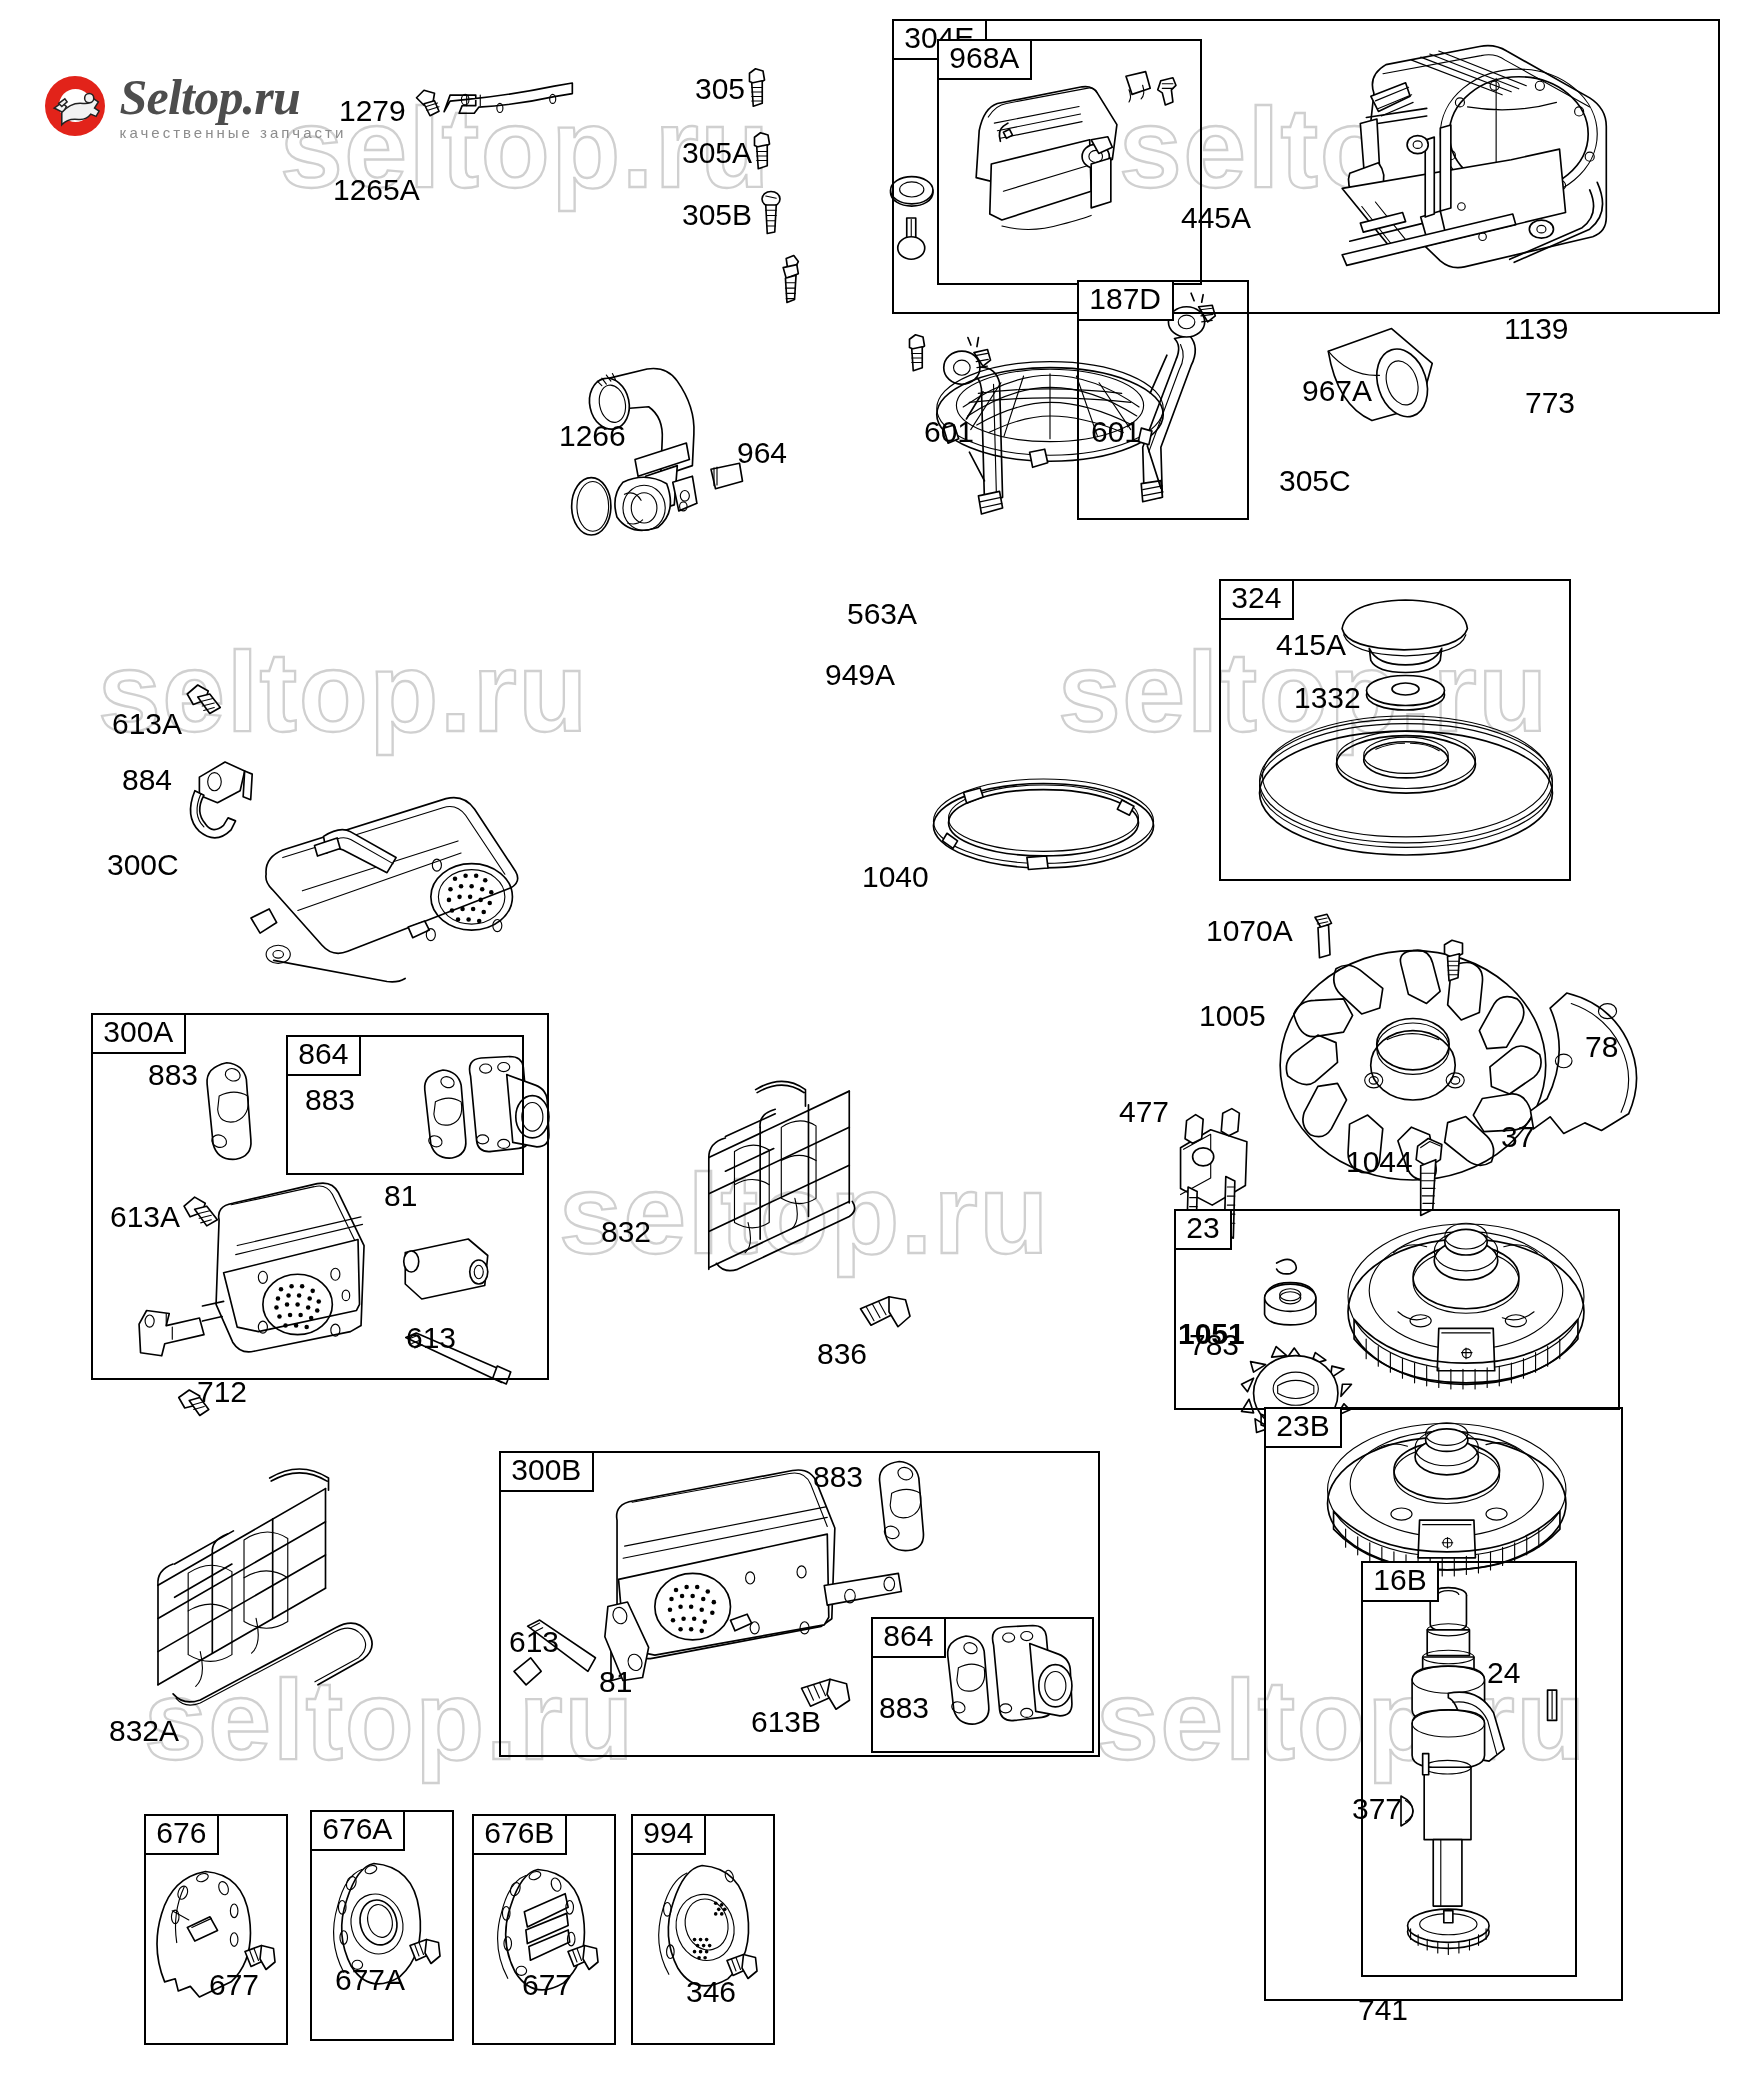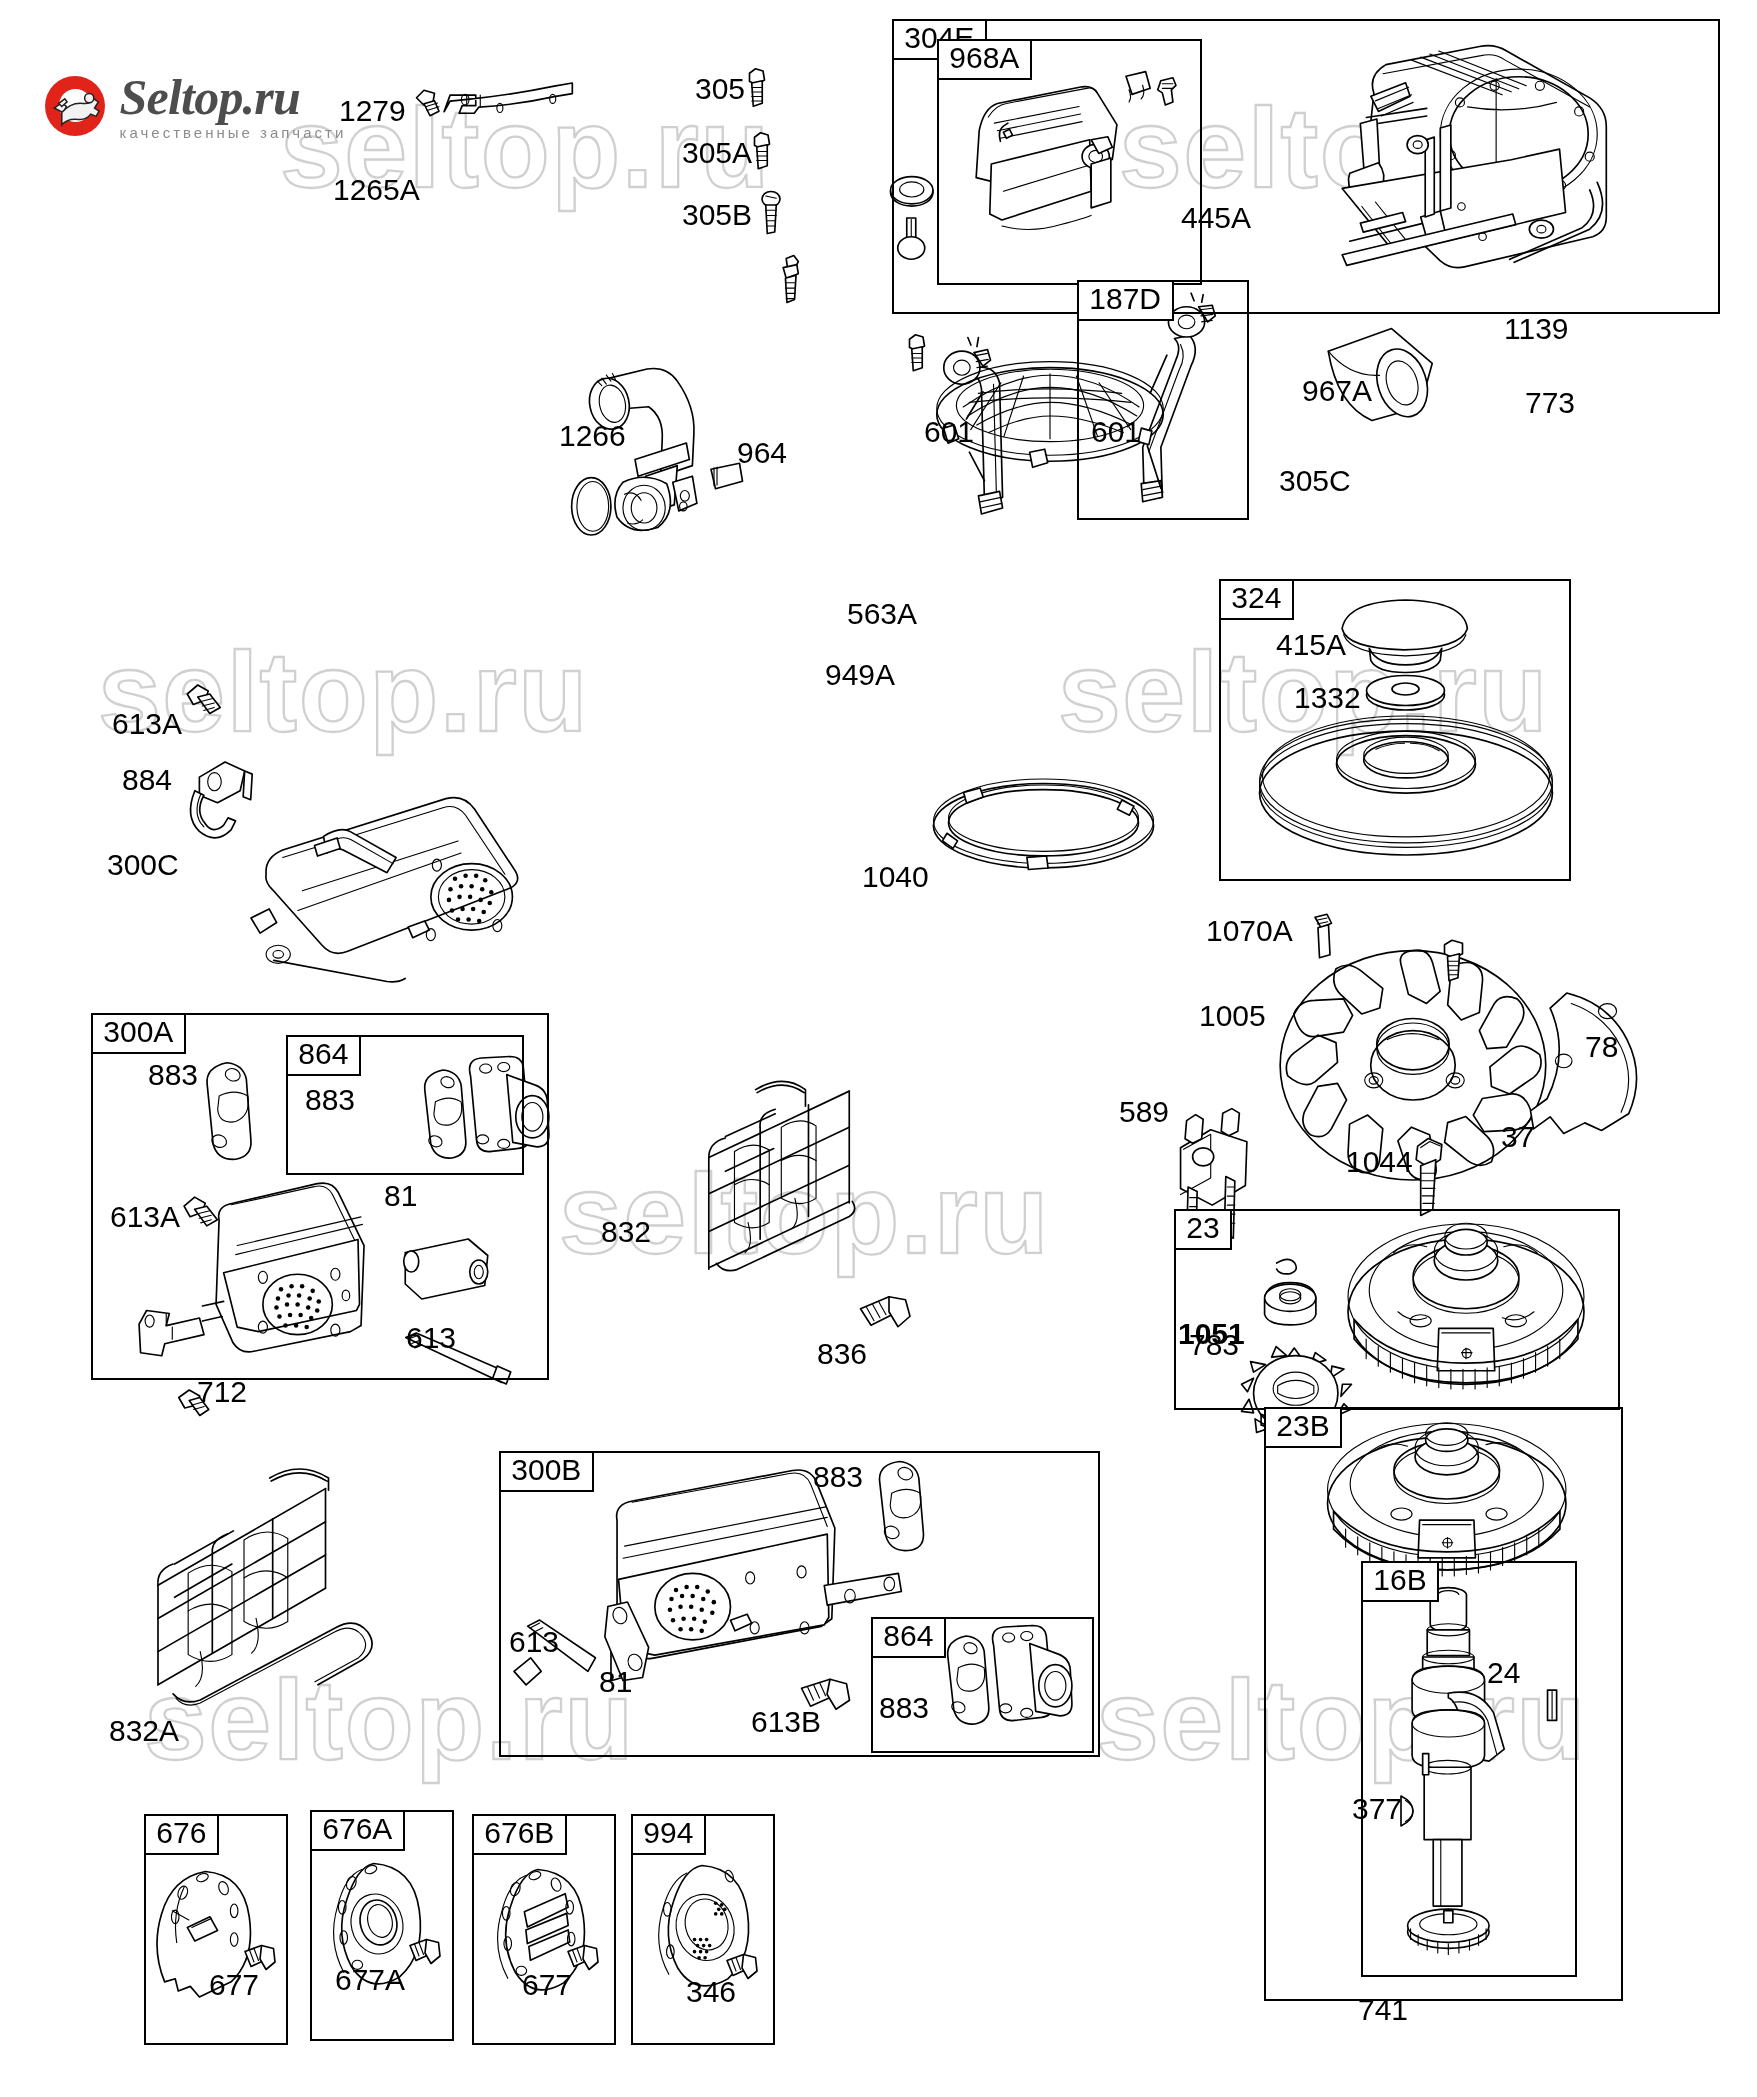--- a/index.html
+++ b/index.html
@@ -1025,21 +1025,21 @@
   <div class="lbl" style="left:305px;top:1085px;">883</div>
   <div class="lbl" style="left:110px;top:1202px;">613A</div>
   <div class="lbl" style="left:384px;top:1181px;">81</div>
   <div class="lbl" style="left:406px;top:1323px;">613</div>
   <div class="lbl" style="left:197px;top:1377px;">712</div>
   <div class="lbl" style="left:601px;top:1217px;">832</div>
   <div class="lbl" style="left:817px;top:1339px;">836</div>
   <div class="lbl" style="left:1206px;top:916px;">1070A</div>
   <div class="lbl" style="left:1199px;top:1001px;">1005</div>
   <div class="lbl" style="left:1577px;top:1032px;margin-left:8px;">78</div>
-  <div class="lbl" style="left:1119px;top:1097px;">589</div>
+  <div class="lbl" style="left:1119px;top:1097px;">477</div>
   <div class="lbl" style="left:1501px;top:1122px;">37</div>
   <div class="lbl" style="left:1346px;top:1147px;">1044</div>
   <div class="lbl" style="left:1178px;top:1319px;font-weight:bold;">1051</div>
   <div class="lbl" style="left:1189px;top:1330px;">783</div>
   <div class="lbl" style="left:1487px;top:1658px;">24</div>
   <div class="lbl" style="left:1352px;top:1794px;">377</div>
   <div class="lbl" style="left:1358px;top:1995px;">741</div>
   <div class="lbl" style="left:109px;top:1716px;">832A</div>
   <div class="lbl" style="left:813px;top:1462px;">883</div>
   <div class="lbl" style="left:509px;top:1627px;">613</div>

